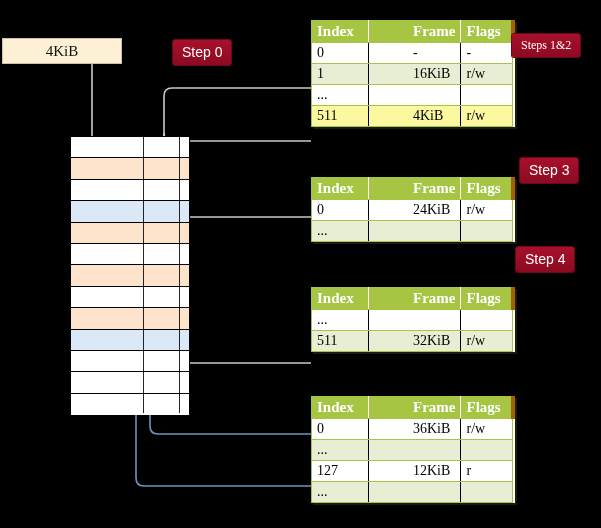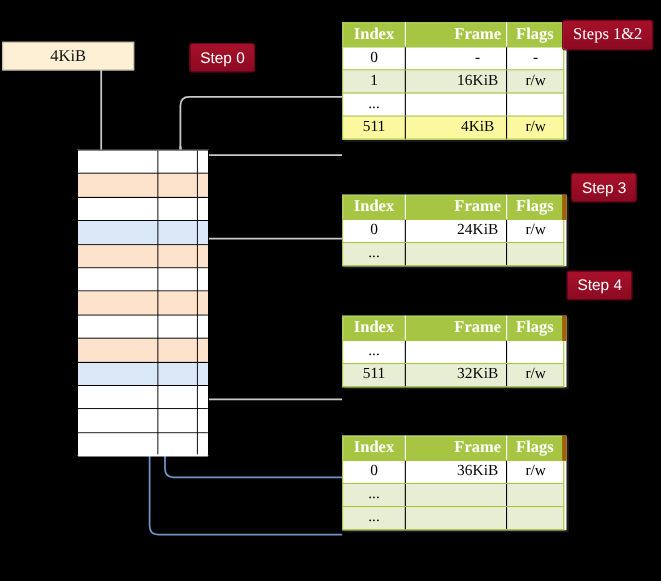--- a/index.html
+++ b/index.html
@@ -17,21 +17,21 @@
     color:#fff;
     font-family:"Liberation Sans", sans-serif;
     font-size:14px;
     line-height:1;
     padding:5px 9px 6px 9px;
     border-radius:2px;
     white-space:nowrap;
     box-shadow:0 0 0 1px #6d0618;
     text-align:center;
   }
-  .badge.serif{font-family:"Liberation Serif", serif;font-size:15px;}
+  .badge.serif{font-family:"Liberation Serif", serif;font-size:12px;margin-top:15px;}
 
   
   .memblock{
     position:absolute;
     background:#fdf0d5;
     border:1px solid #c9c0a8;
     font-size:15px;
     text-align:center;
     line-height:24px;
     height:24px;
@@ -53,21 +53,21 @@
     border-collapse:collapse;
     background:#fff;
     font-size:14px;
     box-shadow:2px 2px 0 rgba(255,255,255,.10);
   }
   .ptable td,.ptable th{
     border:1px solid #a5c543;
     padding:2px 5px;
     height:19px;
     box-sizing:border-box;
-    text-align:center;
+    text-align:left;
     font-weight:normal;
     vertical-align:middle;
     white-space:nowrap;
   }
   .ptable thead th{
     background:#a5c543;
     color:#ffffff;
     font-weight:bold;
     border:1px solid #a5c543;
     border-right:1px solid #ffffff;
@@ -235,20 +235,25 @@
           <tr>
             <td class="c-index">0</td>
             <td class="c-frame">36KiB</td>
             <td class="c-flags">r/w</td>
           </tr>
           <tr class="alt">
             <td class="c-index">...</td>
             <td class="c-frame"></td>
             <td class="c-flags"></td>
           </tr>
+          <tr>
+            <td class="c-index">127</td>
+            <td class="c-frame">12KiB</td>
+            <td class="c-flags">r</td>
+          </tr>
           <tr class="alt">
             <td class="c-index">...</td>
             <td class="c-frame"></td>
             <td class="c-flags"></td>
           </tr>
         </tbody>
       </table>
     </div>
 
   <div id="badges-host">

